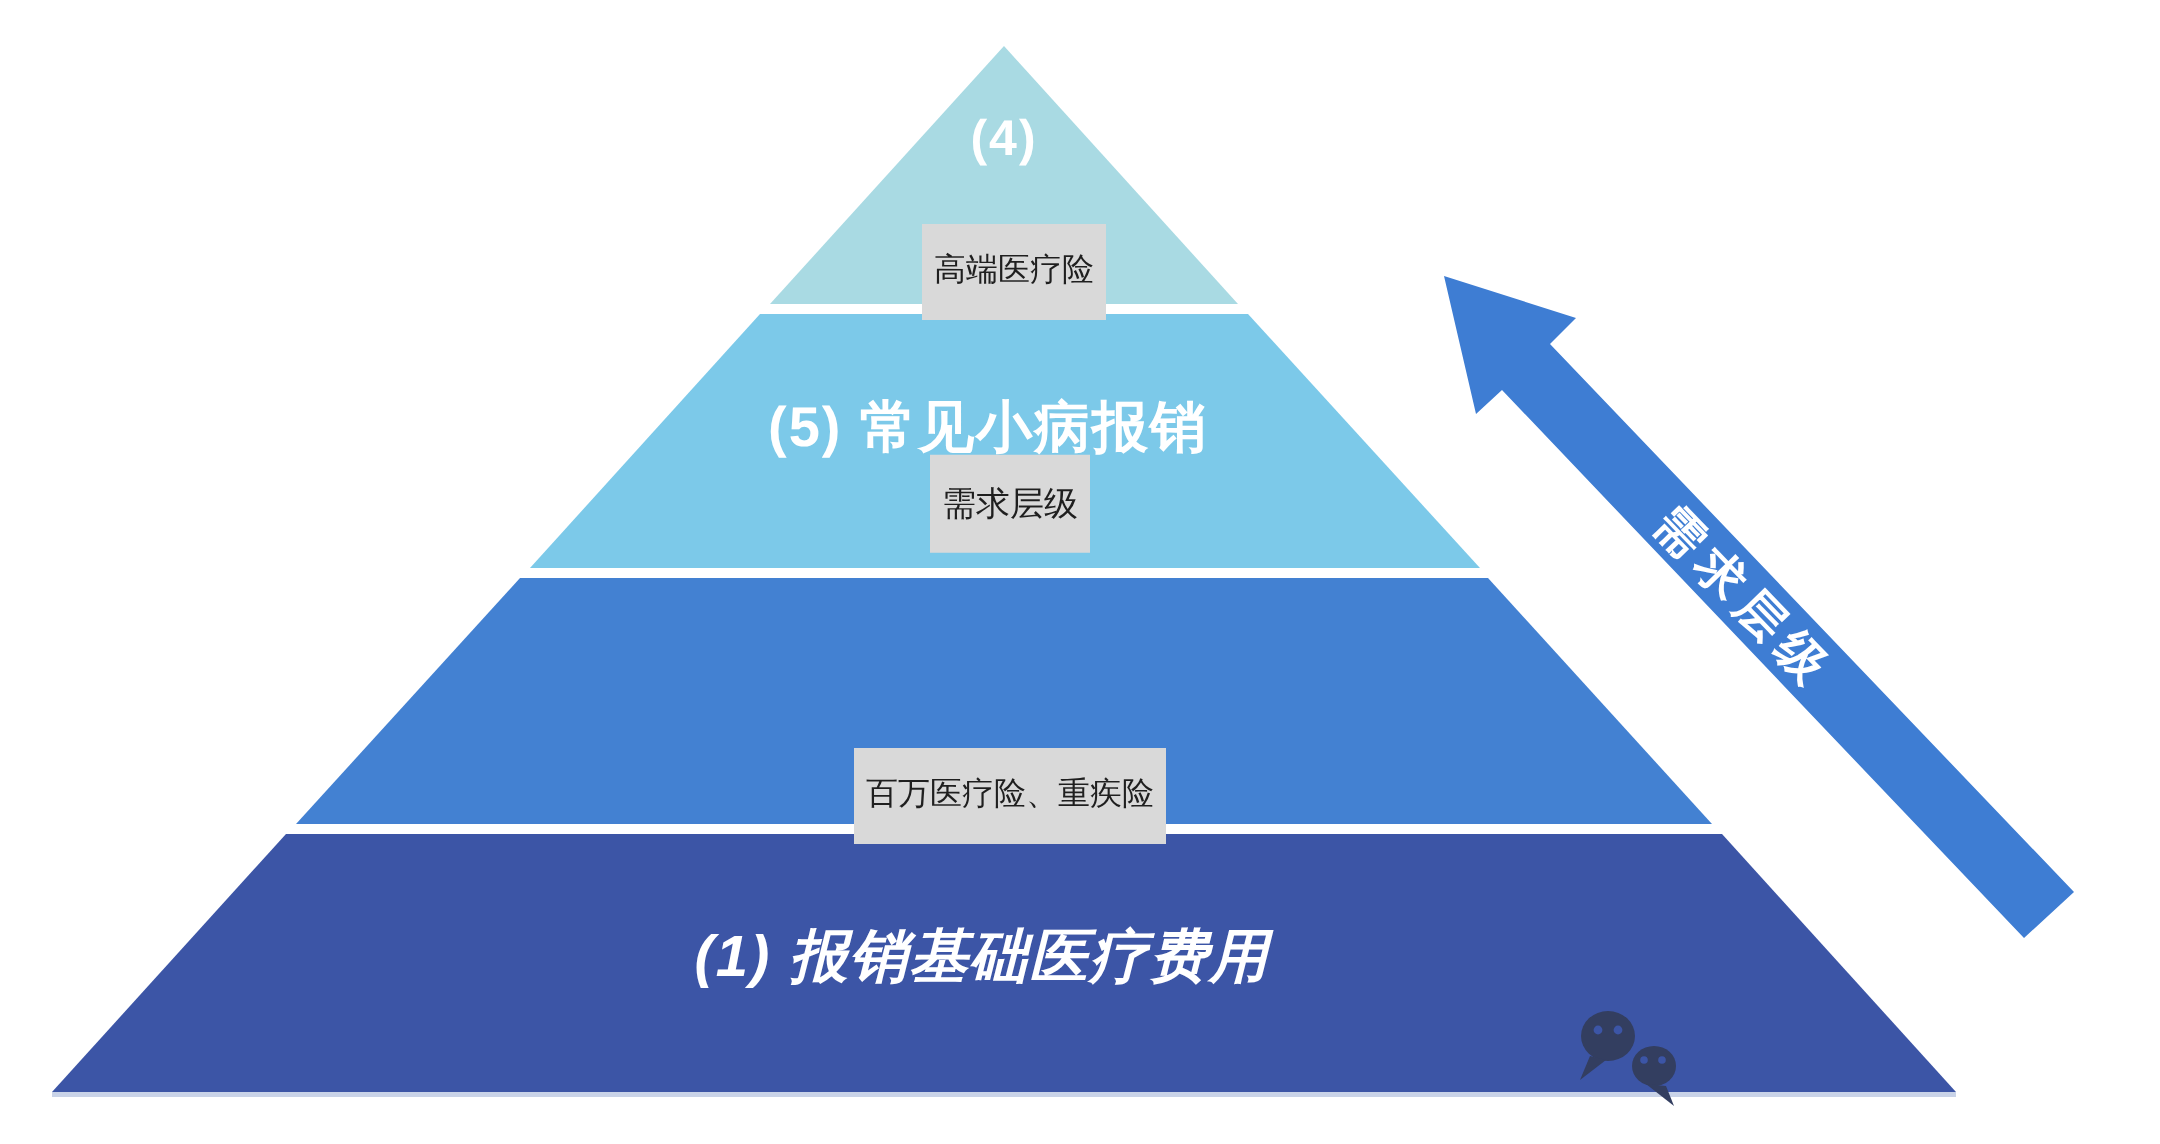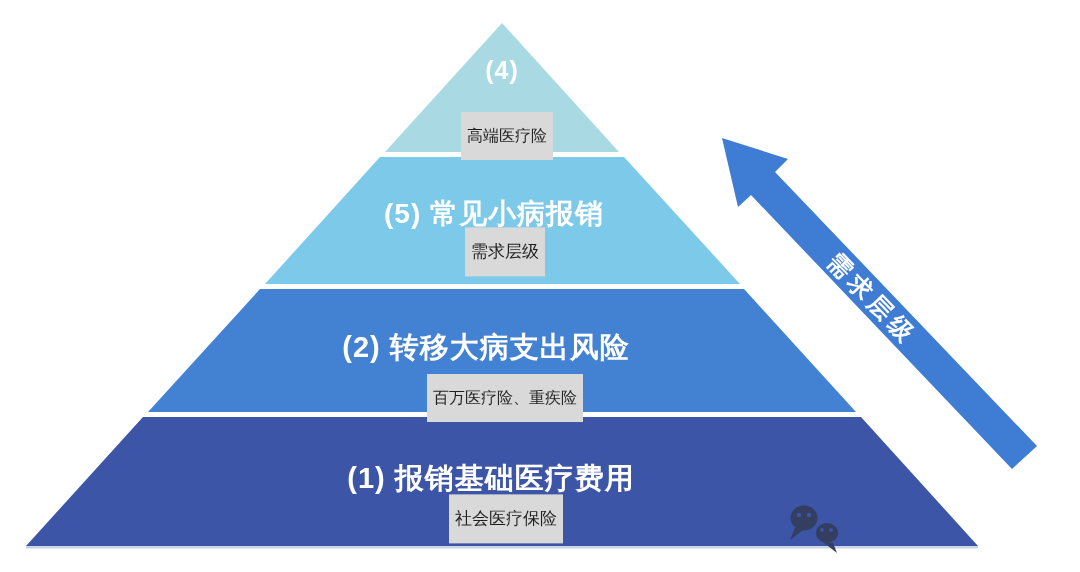--- a/index.html
+++ b/index.html
@@ -87,22 +87,20 @@
       <circle cx="831" cy="530" r="1.9" fill="#3C55A6"></circle>
     </g>
   </svg>
 
   <div class="txt level-title" style="left:502px; top:70px; font-size:25px;">(4)</div>
   <div class="txt level-tag" style="left:507px; top:136px; font-size:16px;">高端医疗险</div>
 
   <div class="txt level-title" style="left:494px; top:214px;">(5) 常见小病报销</div>
   <div class="txt level-tag" style="left:505px; top:252px;">需求层级</div>
 
-  <div class="txt level-title big" style="left:486px; top:348px;">(2) 转移大病支出风险</div>
   <div class="txt level-tag" style="left:505px; top:398px; font-size:16px;">百万医疗险、重疾险</div>
 
-  <div class="txt level-title big" style="left:491px; top:479px;">(1) 报销基础医疗费用</div>
-  <div class="txt level-tag" style="left:506px; top:519px;">社会医疗保险</div>
+  <div class="txt level-title big" style="left:491px; top:479px;font-style:italic;">(1) 报销基础医疗费用</div>
 
   <div class="txt arrow-label" style="left:872px; top:299px;">需求层级</div>
 
 
 </div>
 
 </body></html>

